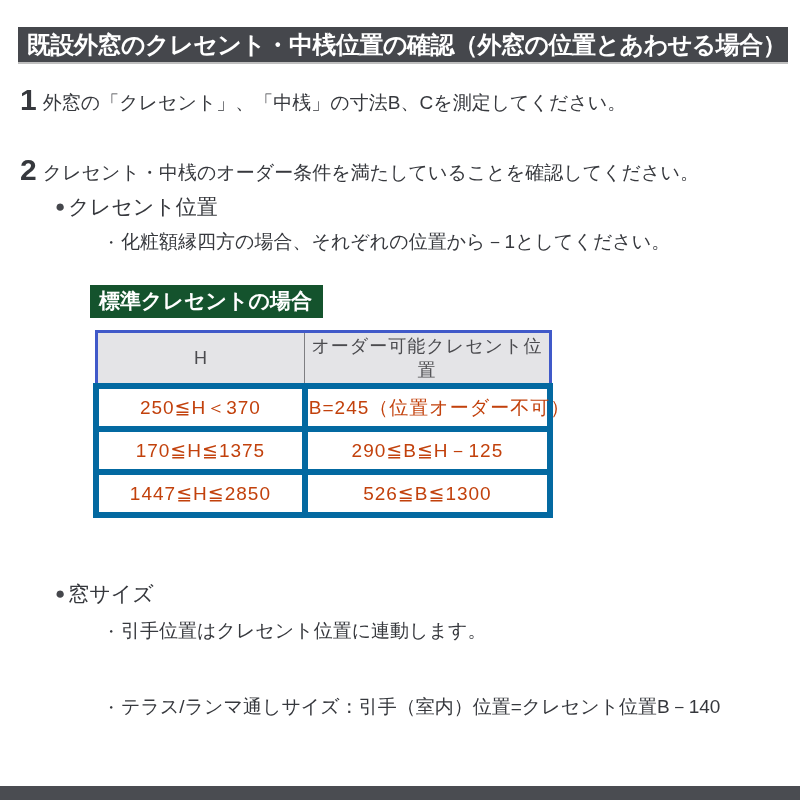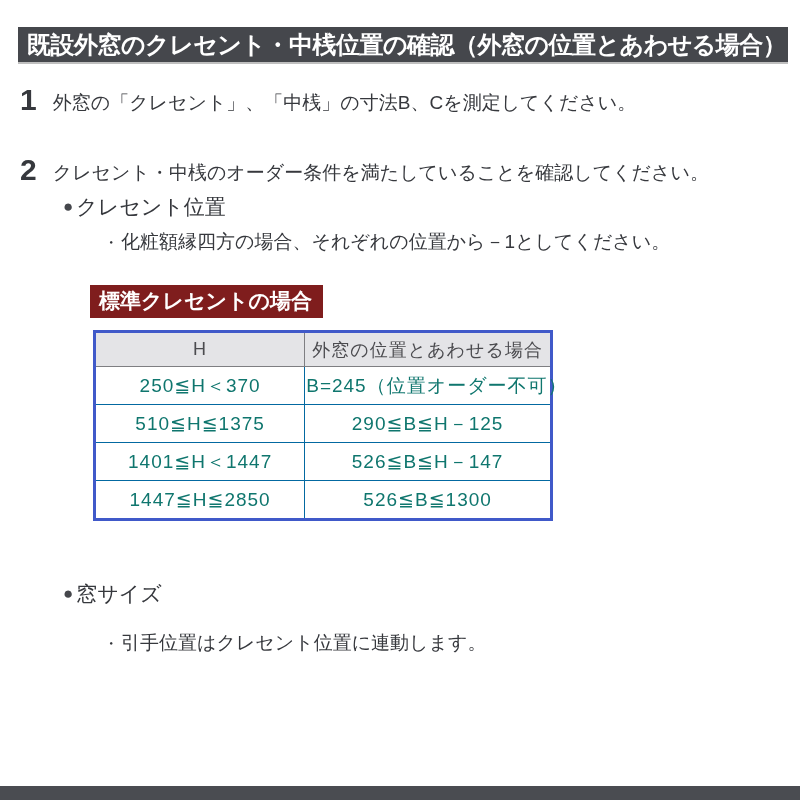--- a/index.html
+++ b/index.html
@@ -18,61 +18,61 @@
     padding-left:9px;box-sizing:border-box;
     letter-spacing:-0.5px;white-space:nowrap;
     box-shadow:0 2px 0 rgba(0,0,0,0.25);
   }
 
   
   .step{position:absolute;left:20px;display:flex;align-items:flex-start;color:#36383d;}
   .step-1{top:84px;}
   .step-2{top:154px;}
   .step-num{font-size:30px;font-weight:bold;line-height:32px;color:#36383d;}
-  .step-text{font-size:19px;line-height:26px;padding-top:6px;margin-left:16px;white-space:nowrap;}
+  .step-text{font-size:19px;line-height:26px;padding-top:6px;margin-left:6px;white-space:nowrap;}
 
   
-  .bullet-heading{position:absolute;left:55px;font-size:21px;color:#36383d;white-space:nowrap;margin-left:8px;}
+  .bullet-heading{position:absolute;left:55px;font-size:21px;color:#36383d;white-space:nowrap;}
   .bullet-heading .marker{font-size:17px;margin-right:3px;position:relative;top:-2px;color:#45474c;}
   .heading-crescent{top:193px;}
   .heading-handle{top:580px;}
 
   
   .sub-bullet{position:absolute;left:103px;font-size:19px;color:#36383d;white-space:nowrap;}
   .sub-bullet .marker{font-size:16px;margin-right:2px;color:#36383d;}
   .note-crescent{top:229px;}
-  .note-handle-1{top:618px;margin-top:12px;}
+  .note-handle-1{top:618px;}
   .note-handle-2{top:656px;}
   .note-handle-3{top:694px;}
 
   
   .black-label{
     position:absolute;left:90px;top:285px;
-    background:#7f1d1d;color:#ffffff;
+    background:#14532d;color:#ffffff;
     font-size:21px;font-weight:bold;line-height:24px;
     padding:4px 11px 5px 9px;white-space:nowrap;
   }
 
   
   .spec-table{
     position:absolute;left:93px;top:330px;width:460px;
     border-collapse:collapse;table-layout:fixed;
     border:3px solid #4059c9;
     background:#ffffff;
   }
   .spec-table th{
     background:#e4e4e7;color:#4b4b4f;
     font-size:18px;font-weight:normal;
     height:31px;text-align:center;
     border:1px solid #7e7e82;letter-spacing:1px;
   }
   .spec-table td{
-    color:#0f766e;font-size:19px;
+    color:#c2410c;font-size:19px;
     height:35px;text-align:center;vertical-align:middle;
-    border:1px solid #0369a1;letter-spacing:1px;white-space:nowrap;
+    border:6px solid #0369a1;letter-spacing:1px;white-space:nowrap;
   }
   .col-h{width:46%;}
   .col-order{width:54%;}
 
   
   .bottom-bar{
     position:absolute;left:0;top:786px;width:800px;height:14px;
     background:#4a4c51;
   }
 </style>
@@ -108,48 +108,47 @@
   </div>
 
   <table class="spec-table">
     <colgroup>
         <col class="col-h">
         <col class="col-order">
       </colgroup>
     <thead>
       <tr>
         <th>H</th>
-        <th>外窓の位置とあわせる場合</th>
+        <th>オーダー可能クレセント位置</th>
       </tr>
     </thead>
     <tbody>
       <tr>
         <td>250≦H＜370</td>
         <td>B=245（位置オーダー不可）</td>
       </tr>
       <tr>
-        <td>510≦H≦1375</td>
+        <td>170≦H≦1375</td>
         <td>290≦B≦H－125</td>
-      </tr>
-      <tr>
-        <td>1401≦H＜1447</td>
-        <td>526≦B≦H－147</td>
       </tr>
       <tr>
         <td>1447≦H≦2850</td>
         <td>526≦B≦1300</td>
       </tr>
     </tbody>
   </table>
 
   <div class="bullet-heading heading-handle">
     <span class="marker">●</span><span>窓サイズ</span>
   </div>
 
   <div class="sub-bullet note-handle-1">
     <span class="marker">・</span><span>引手位置はクレセント位置に連動します。</span>
   </div>
 
 
+  <div class="sub-bullet note-handle-3">
+    <span class="marker">・</span><span>テラス/ランマ通しサイズ：引手（室内）位置=クレセント位置B－140</span>
+  </div>
 
   <div class="bottom-bar"></div>
 
 </div>
 
 </body></html>

